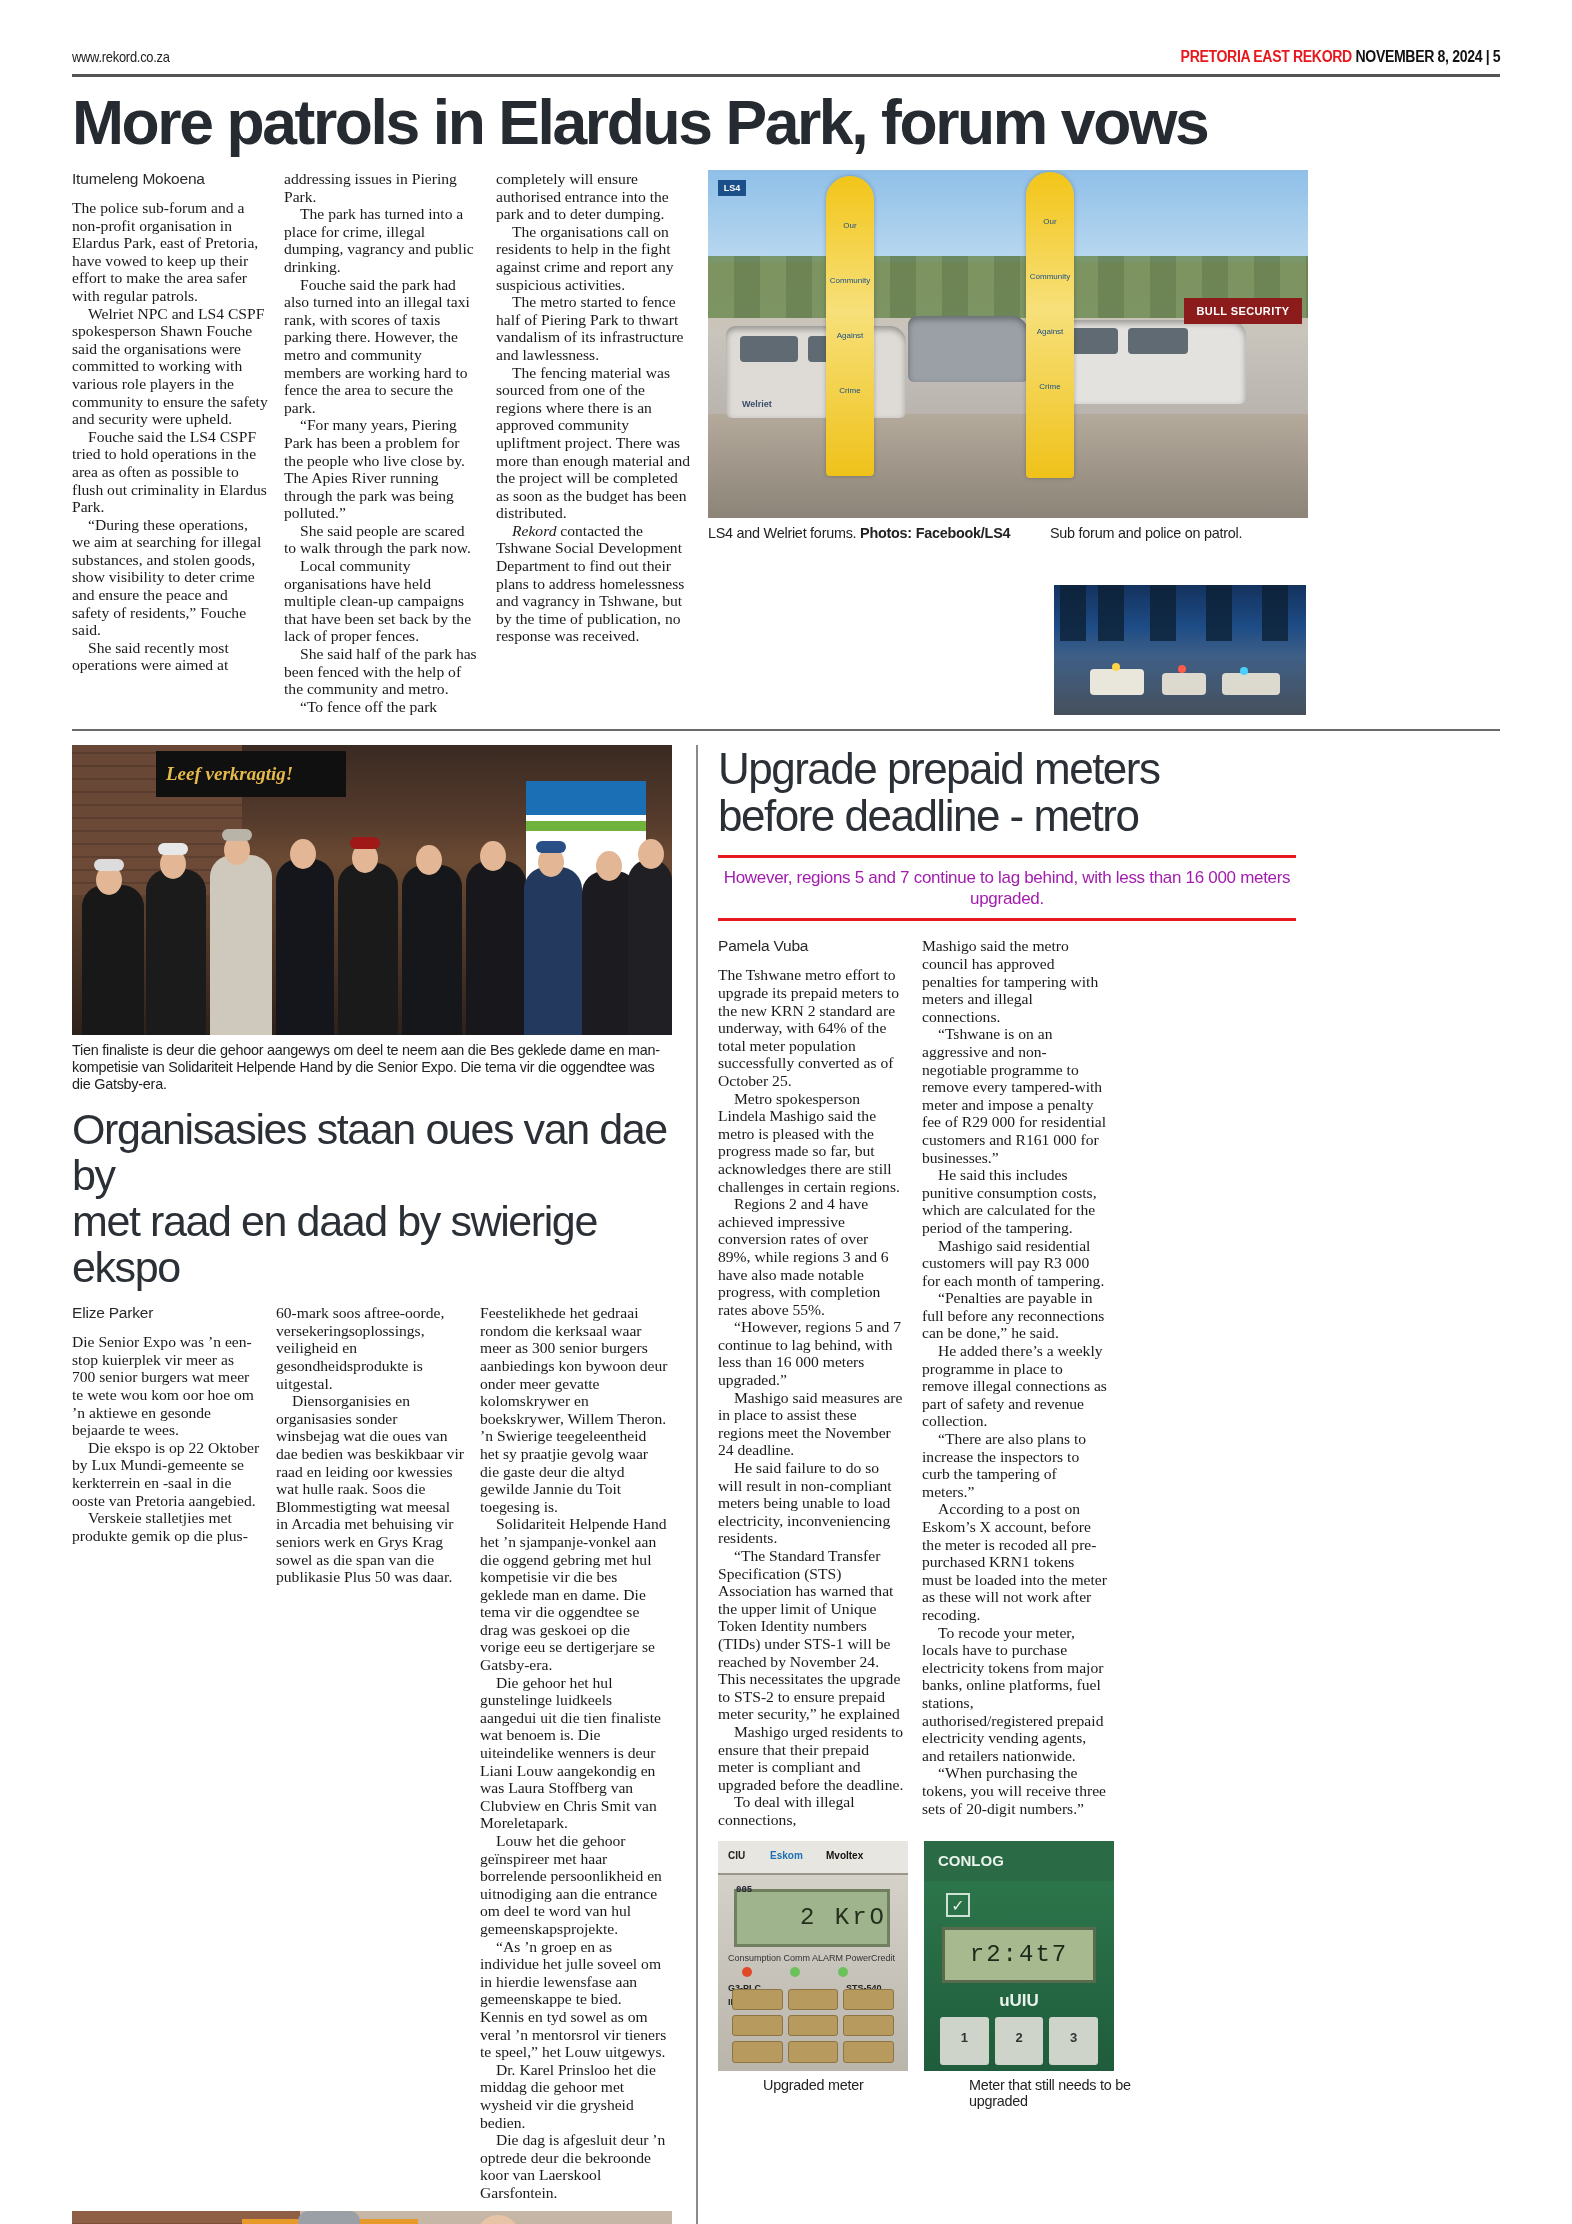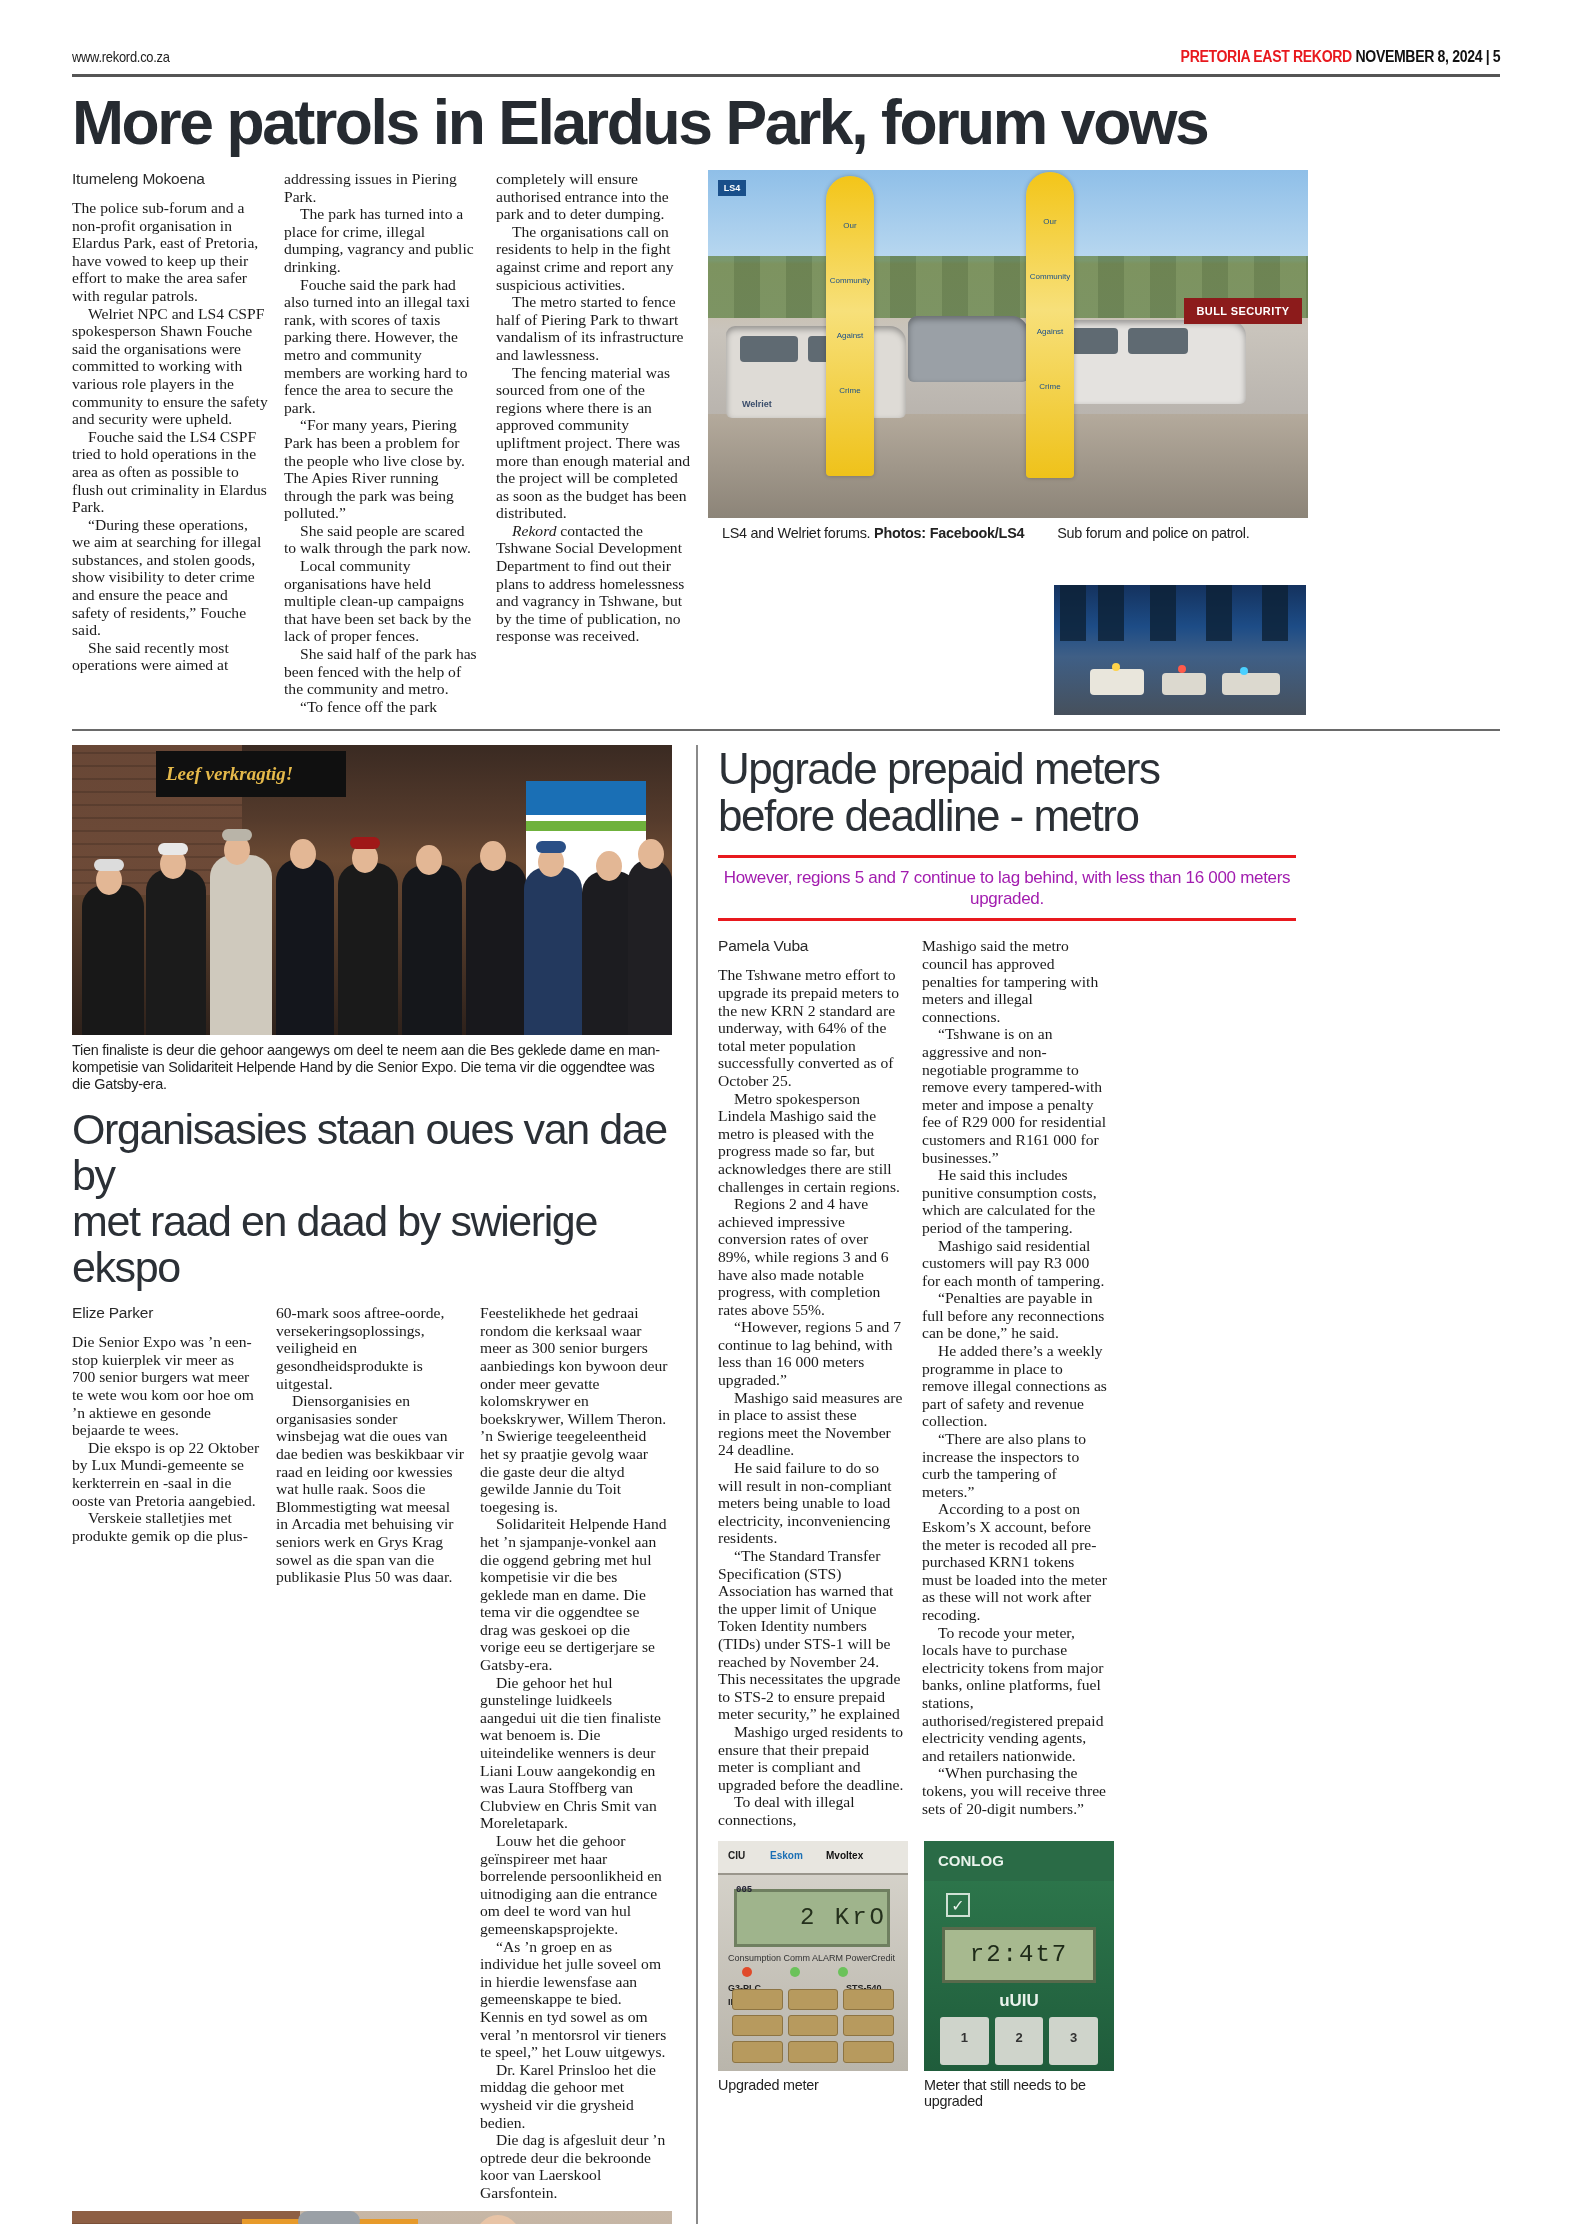--- a/index.html
+++ b/index.html
@@ -68,21 +68,21 @@
 
   
   .ph-night { position:absolute; right:0; bottom:-2px; width:256px; height:134px;
       background:linear-gradient(#14325e 0%,#1d4c86 32%,#3f5f86 55%,#46505c 100%); border:2px solid #fff;}
   .nt-tree { position:absolute; top:0; width:26px; height:56px; background:#0d2034; opacity:.8; }
   .nt-amb { position:absolute; bottom:20px; width:54px; height:26px; background:#e9e6dc; border-radius:4px; }
   .nt-amb.a2 { width:44px; height:22px; background:#dcd9cf; }
   .nt-glow { position:absolute; width:8px; height:8px; border-radius:50%; }
 
   .cap-row { display:flex; margin-top:7px; gap:12px; }
-  .cap-row .c-left { width:330px;margin-left:14px; }
+  .cap-row .c-left { width:330px; }
   .cap-row .c-right { width:256px; }
 
   .rule-sec { border-top:2px solid #6a6a6a; margin-top:14px; }
 
   
   .band { display:flex; gap:24px; margin-top:14px; }
   .band-left { width:600px; }
   .band-right { width:600px; border-left:2px solid #8a8a8a; padding-left:20px; }
 
   
@@ -137,21 +137,21 @@
   .m1-led { position:absolute; width:10px; height:10px; border-radius:50%; }
 
   .ph-meter2 { width:190px; height:230px; background:linear-gradient(#2f7a4e,#1f5c3b); position:relative; overflow:hidden;}
   .m2-top { position:absolute; left:0; top:0; width:100%; height:40px; background:#2a6b46;}
   .m2-top span { color:#eaf3ec; font:700 15px "Liberation Sans",sans-serif; line-height:40px; padding-left:14px;}
   .m2-lcd { position:absolute; left:18px; top:86px; width:154px; height:56px; background:#a7b98f; border:3px solid #5a6a4c;}
   .m2-lcd span { display:block; font-family:"Liberation Mono", monospace; font-size:24px; color:#1e2a18; text-align:center; line-height:50px; letter-spacing:2px;}
   .m2-keys { position:absolute; left:16px; bottom:6px; width:158px; height:48px; display:grid; grid-template-columns:repeat(3,1fr); gap:6px;}
   .m2-keys i { background:#cfd4cb; border-radius:3px; color:#333; font:700 13px "Liberation Sans",sans-serif; text-align:center; line-height:42px; font-style:normal;}
 
-  .meter-caps { display:flex; gap:16px; margin-top:6px;}
+  .meter-caps { display:flex; gap:16px; margin-top:6px;margin-left:45px;}
   .meter-caps .mc { width:190px; }
 </style>
 </head>
 <body>
 
 <div class="page">
 
   <div class="masthead">
     <div class="site">www.rekord.co.za</div>
     <div class="right">

